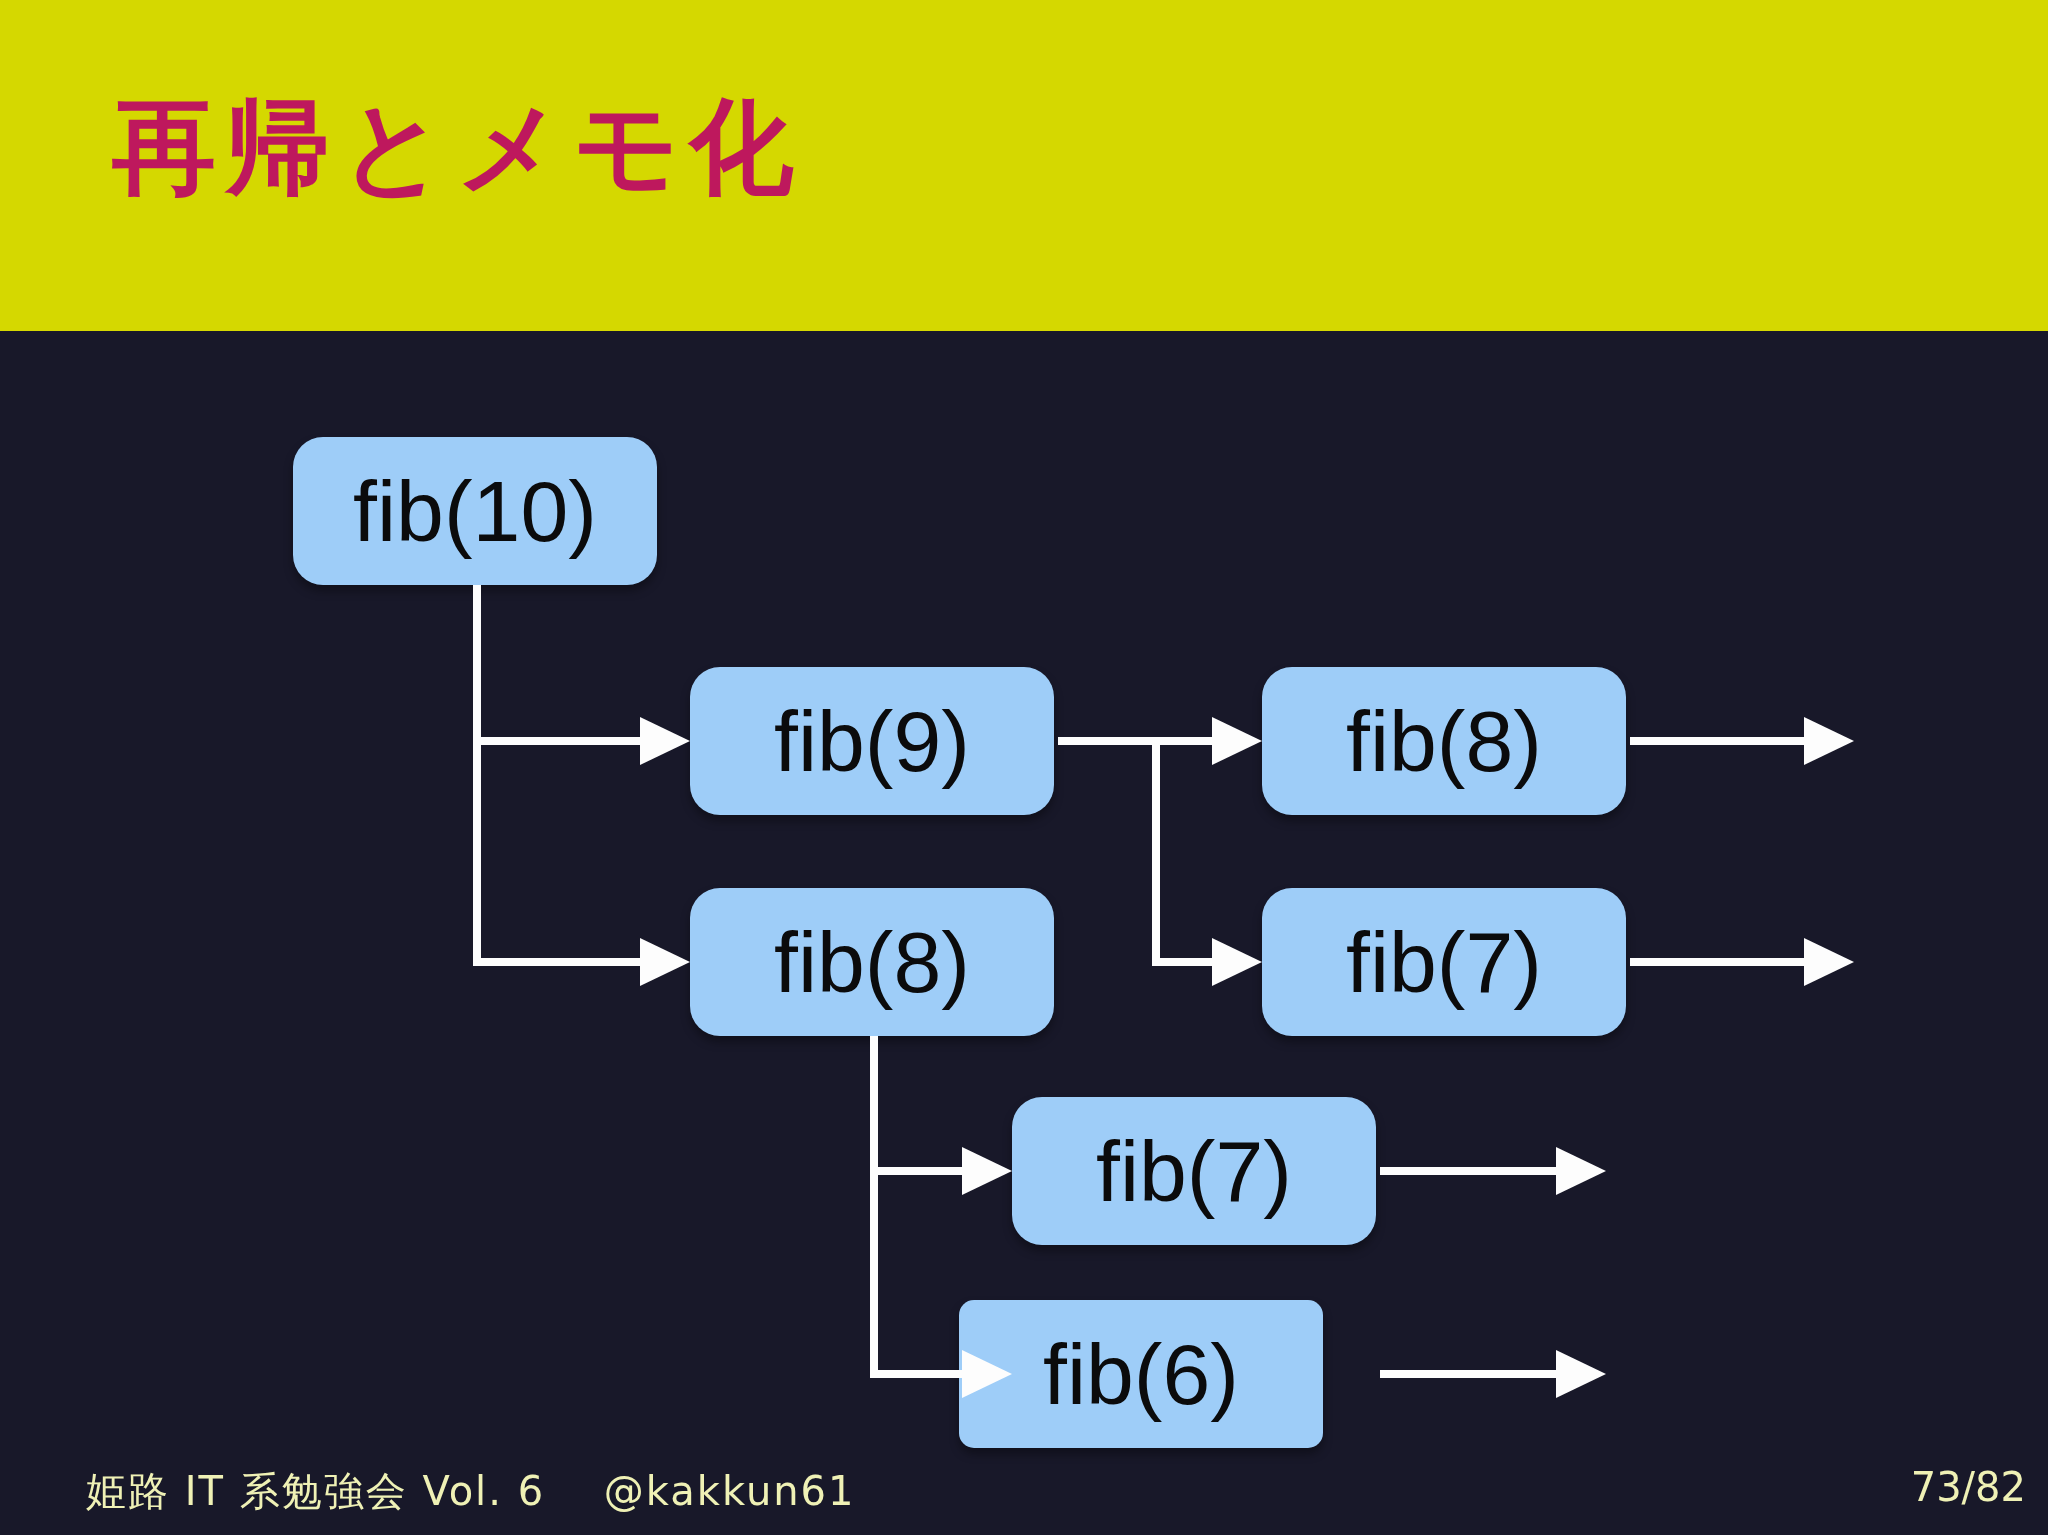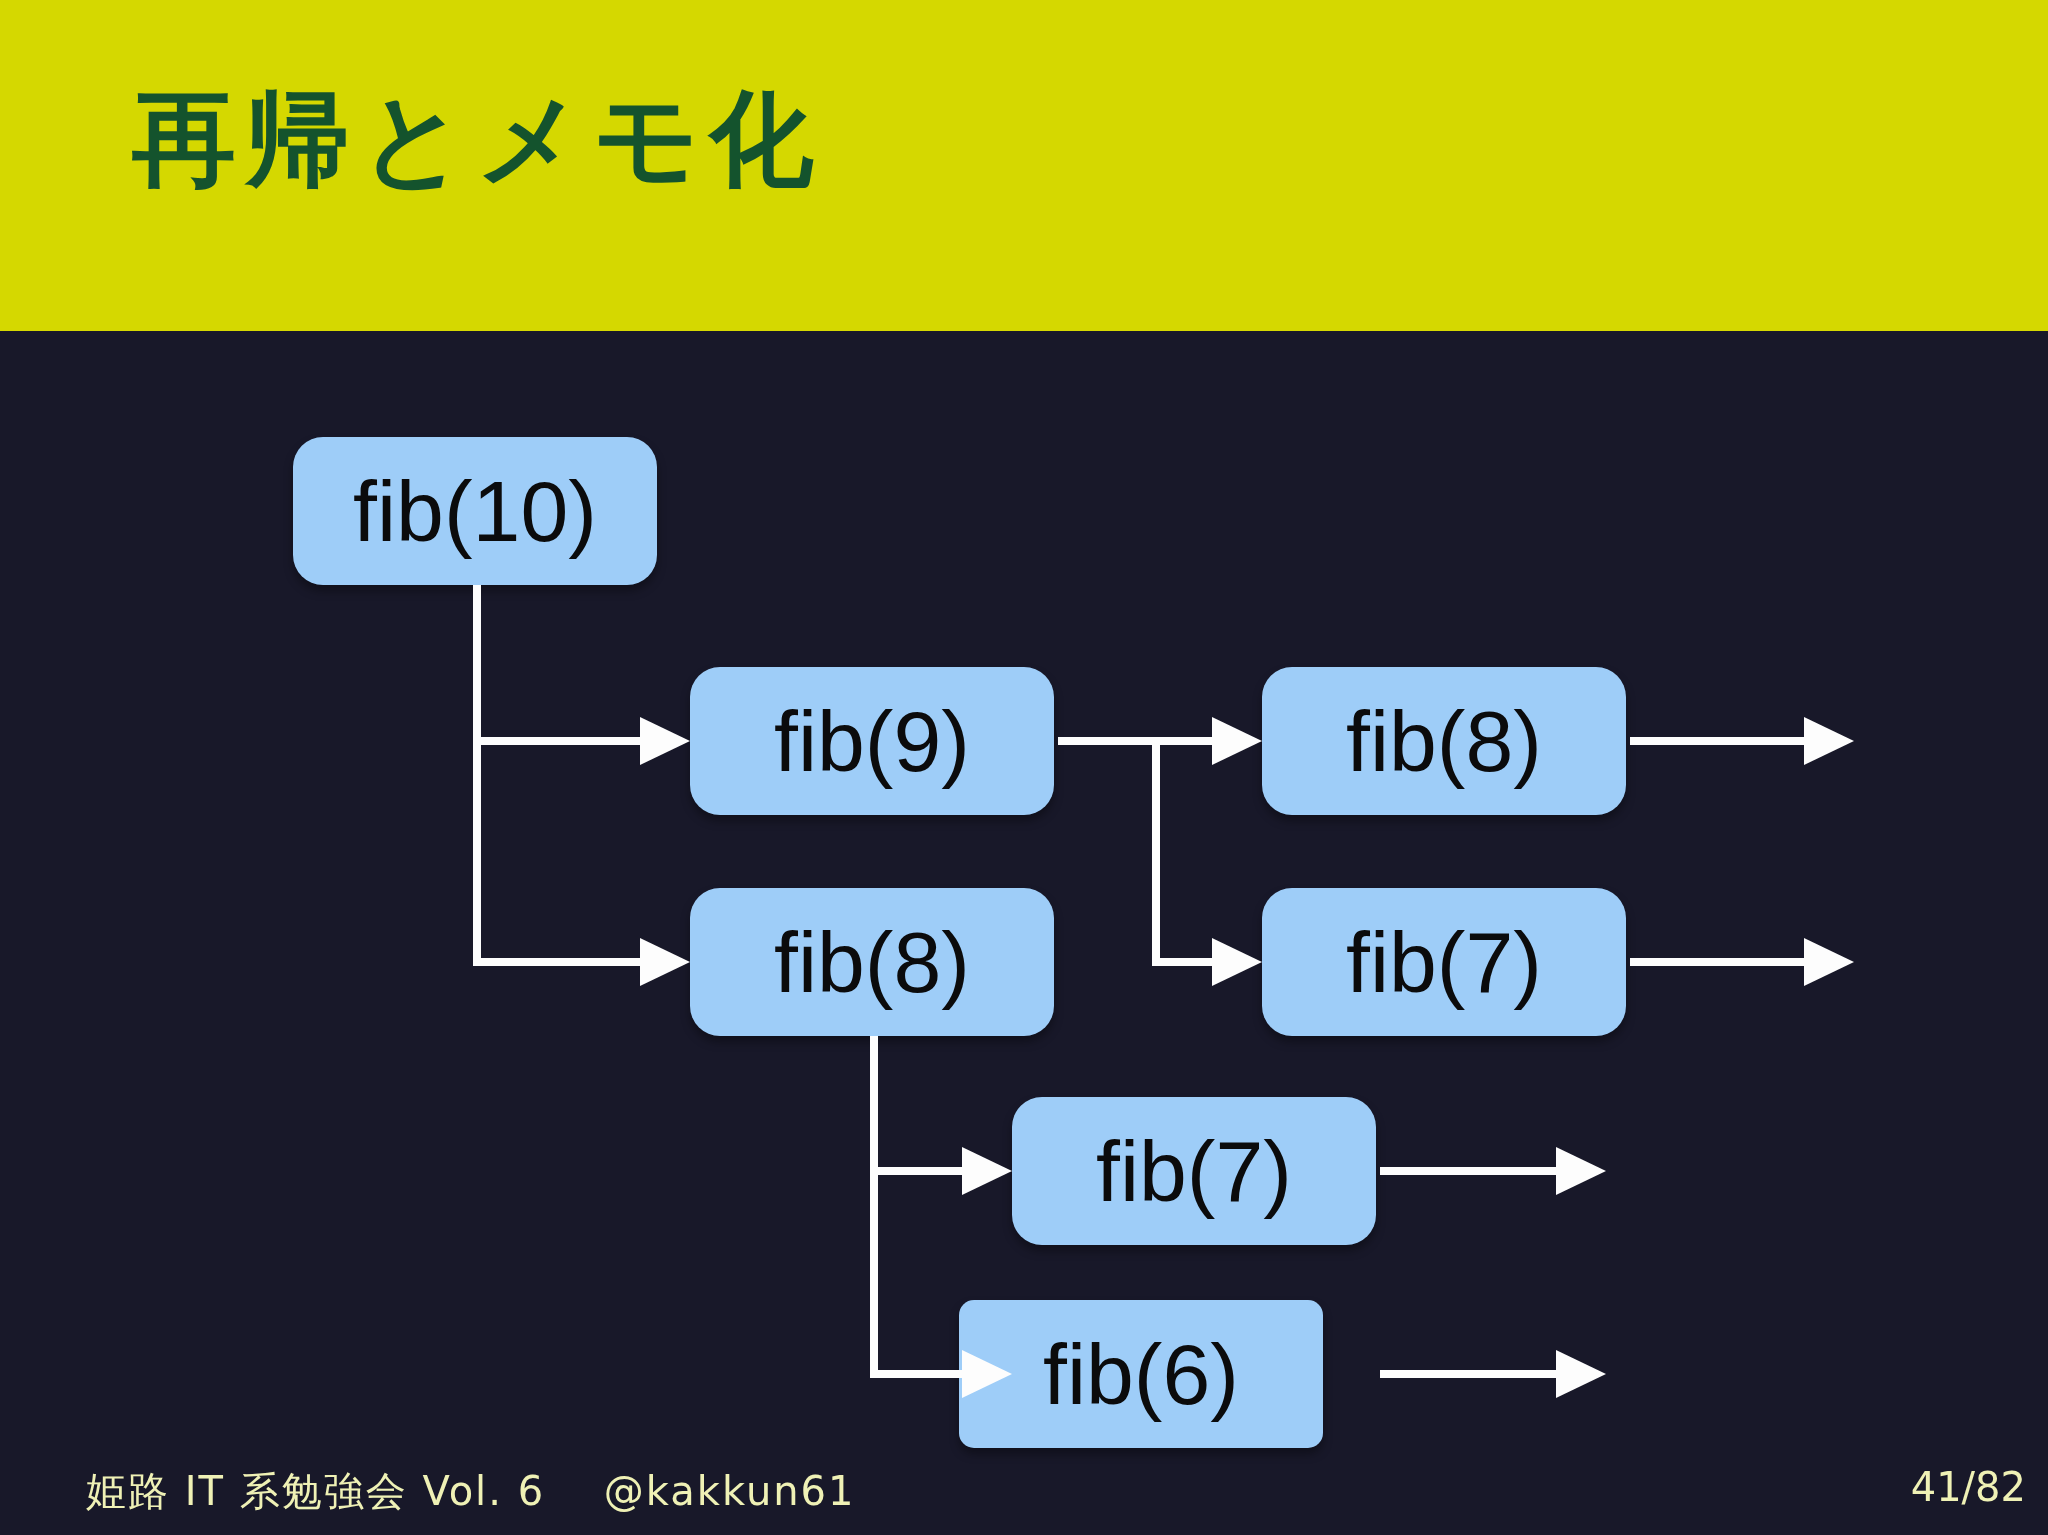--- a/index.html
+++ b/index.html
@@ -6,23 +6,23 @@
   .slide{
     position:relative;width:2048px;height:1535px;overflow:hidden;
     background:#181829;font-family:"Liberation Sans",sans-serif;
   }
   .header-band{
     position:absolute;left:0;top:0;width:2048px;height:331px;
     background:#d5d800;
   }
   .slide-title{
     position:absolute;left:112px;top:80px;
-    font-family:Liberation Mono, monospace;
+    font-family:Liberation Serif, serif;
     font-size:104px;letter-spacing:10px;line-height:1.3;
-    color:#14532d;font-weight:600;white-space:nowrap;margin-left:20px;
+    color:#be185d;font-weight:600;white-space:nowrap;
   }
   .node{
     position:absolute;width:364px;height:148px;
     background:#9ecdf8;border-radius:30px;
     display:flex;align-items:center;justify-content:center;
     font-size:86px;color:#0b0b0c;
     box-shadow:0 6px 10px rgba(0,0,0,0.35);
   }
   .hline,.vline{position:absolute;background:#fdfdfd;}
   .hline{height:8px;}
@@ -87,15 +87,15 @@
 
   <div class="hline" style="left:1380px;top:1167px;width:176px;"></div>
   <div class="arrowhead" style="left:1556px;top:1147px;"></div>
   <div class="hline" style="left:1380px;top:1370px;width:176px;"></div>
   <div class="arrowhead" style="left:1556px;top:1350px;"></div>
 
   <div class="footer-left">
     <span>姫路 IT 系勉強会 Vol. 6</span>
     <span class="handle">@kakkun61</span>
   </div>
-  <div class="footer-right">41/82</div>
+  <div class="footer-right">73/82</div>
 
 </div>
 
 </body></html>

